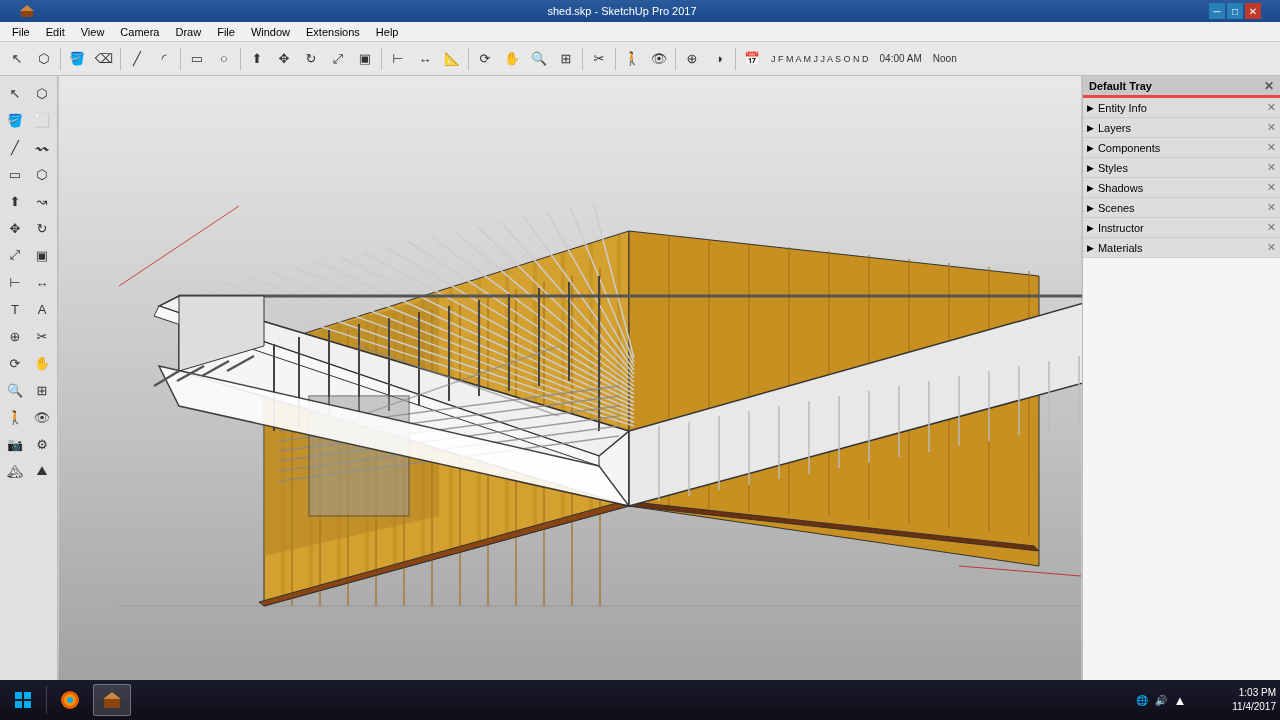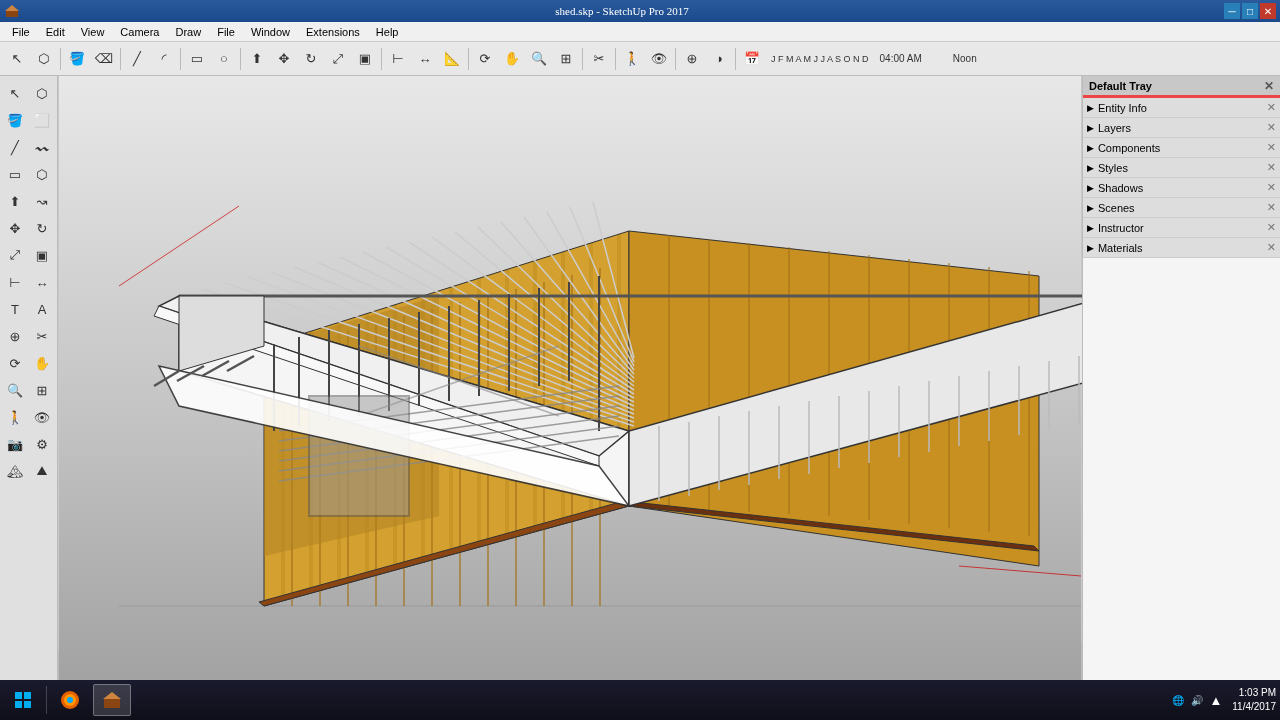--- a/index.html
+++ b/index.html
@@ -7,22 +7,21 @@
 
     
     #title-bar {
       height: 22px;
       background: linear-gradient(to bottom, #2a5a9c, #1a4a8c);
       display: flex;
       align-items: center;
       justify-content: space-between;
       color: white;
       font-size: 11px;
-      padding: 0 4px;
-      font-family: Liberation Serif, serif;
+      padding: 0 19px;
     }
     #title-bar .title-text { flex: 1; text-align: center; }
     #title-bar .win-controls { display: flex; gap: 2px; }
     #title-bar .win-btn {
       width: 16px; height: 16px; display: flex; align-items: center; justify-content: center;
       font-size: 10px; cursor: pointer; color: white;
     }
     #title-bar .win-btn.close { background: #c0392b; }
     #title-bar .win-btn.maximize { background: #2980b9; }
     #title-bar .win-btn.minimize { background: #2980b9; }
@@ -199,21 +198,21 @@
       color: white;
       font-size: 11px;
     }
     .taskbar-item.active { background: rgba(255,255,255,0.15); border-color: rgba(255,255,255,0.3); }
     .taskbar-icon { width: 20px; height: 20px; display: flex; align-items: center; justify-content: center; }
     .taskbar-sep { width: 1px; height: 28px; background: rgba(255,255,255,0.2); }
     .taskbar-right { margin-left: auto; display: flex; align-items: center; gap: 6px; color: white; font-size: 10px; }
     .system-tray { display: flex; align-items: center; gap: 6px; padding: 0 4px; }
     .clock { text-align: right; line-height: 1.4; }
     .clock .time { font-size: 10px; }
-    .clock .date { font-size: 10px; }
+    .clock .date { font-size: 10px; margin-left: 36px; }
   </style>
 </head>
 <body>
 
 <div id="title-bar">
   <div class="app-icon">
     <svg width="14" height="14" viewBox="0 0 14 14">
       <rect x="1" y="6" width="12" height="7" fill="#8B4513"></rect>
       <polygon points="0,7 7,1 14,7" fill="#CD853F"></polygon>
     </svg>
@@ -270,21 +269,21 @@
     <div class="toolbar-sep"></div>
     <div class="toolbar-btn" title="Walk">🚶</div>
     <div class="toolbar-btn" title="Look Around">👁</div>
     <div class="toolbar-sep"></div>
     <div class="toolbar-btn" title="Axes">⊕</div>
     <div class="toolbar-btn" title="Shadows">◑</div>
     <div class="toolbar-sep"></div>
     <div class="toolbar-btn" title="Calendar">📅</div>
     <div class="toolbar-btn" title="J F M A M J J A S O N D" style="width: auto; padding: 0px 4px; font-size: 9px;">J F M A M J J A S O N D</div>
     <div class="toolbar-btn" title="04:45 AM" style="width: auto; padding: 0px 4px; font-size: 10px;">04:00 AM</div>
-    <div class="toolbar-btn" title="Noon" style="width: auto; padding: 0px 4px; font-size: 10px; margin-left: 20px;">Noon</div>
+    <div class="toolbar-btn" title="Noon" style="width: auto; padding: 0px 4px; font-size: 10px;">Noon</div>
   </div>
 
 <div id="main-layout">
 
   <div id="left-toolbar">
   <div class="left-btn-row">
         <div class="left-btn">↖</div>
         <div class="left-btn">⬡</div>
       </div>
       <div class="left-btn-row">

